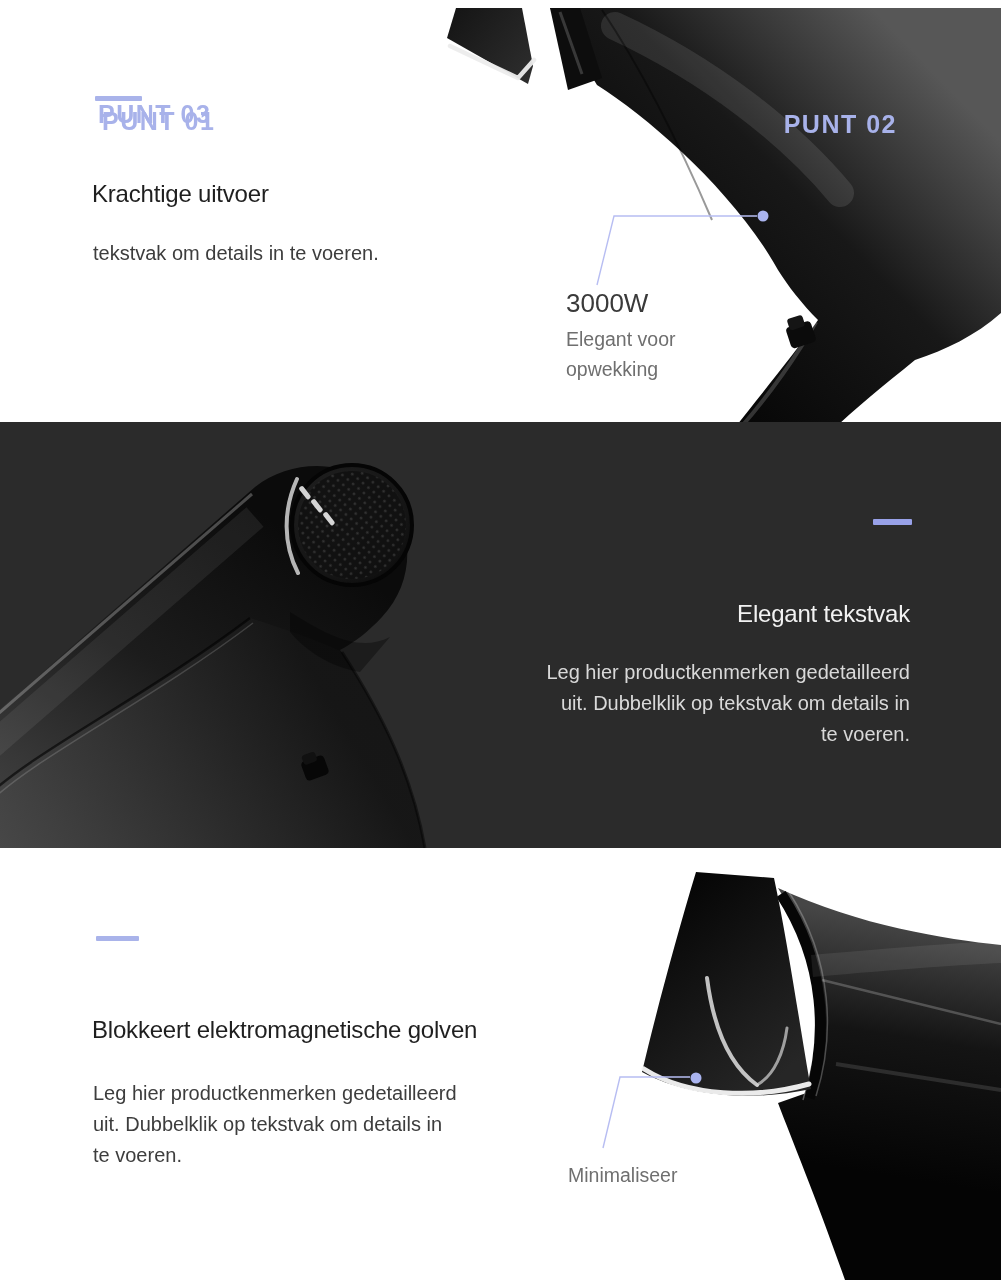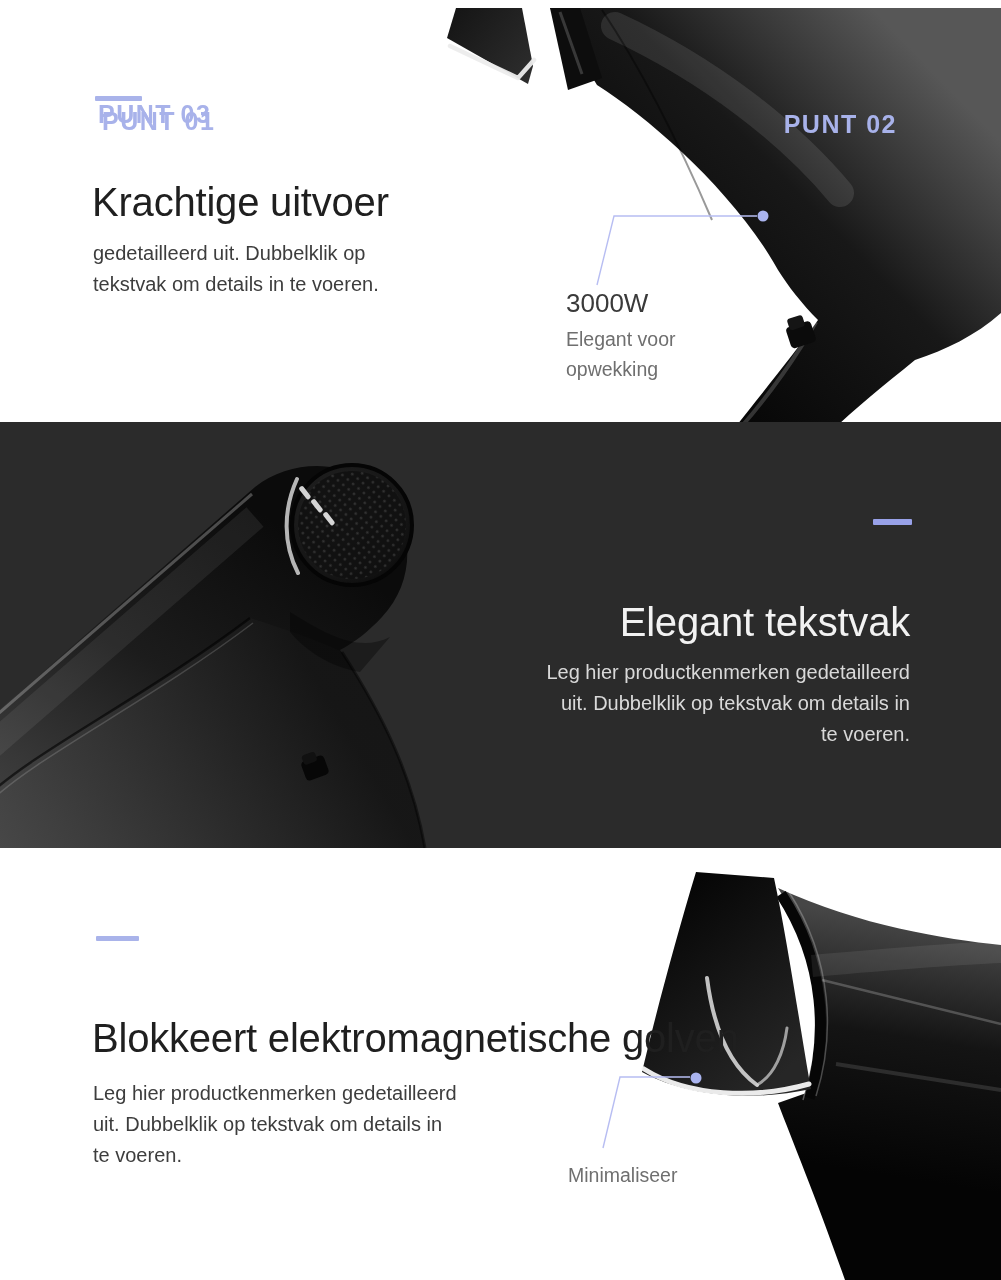--- a/index.html
+++ b/index.html
@@ -21,21 +21,21 @@
   .s2 .accent-bar{left:873px;top:97px;width:39px;height:6px;background:var(--accent-bar-dark,#98a1e8);}
   .s3 .accent-bar{left:96px;top:88px;width:43px;height:5px;}
   .punt-label{
     position:absolute;font-size:25px;font-weight:bold;letter-spacing:1.5px;
     color:var(--accent-text,#a8b2ea);white-space:nowrap;
   }
   .s1 .punt-label{left:102px;top:99px;}
   .s2 .punt-label{right:104px;top:110px;text-align:right;}
   .s3 .punt-label{left:98px;top:100px;}
   .sec-title{
-    position:absolute;margin:0;font-size:40px;font-weight:400;white-space:nowrap;
+    position:absolute;margin:0;font-size:24px;font-weight:400;white-space:nowrap;
     color:var(--title-dark,#1f1f1f);letter-spacing:-0.2px;
   }
   .s1 .sec-title{left:92px;top:172px;}
   .s2 .sec-title{right:91px;top:600px;color:var(--title-light,#f2f2f2);}
   .s3 .sec-title{left:92px;top:1016px;}
   .s2 .sec-title,.s2 .punt-label,.s2 .body-text{transform:translateY(-422px);}
   .body-text{
     position:absolute;font-size:20px;line-height:31px;white-space:nowrap;
     color:var(--body-dark,#3d3d3d);
   }
@@ -101,21 +101,20 @@
       <path d="M 50,38 L 118,70 L 134,52" stroke="#ececec" stroke-width="4.5" fill="none" stroke-linecap="round" stroke-linejoin="round" opacity="0.95"></path>
 
       <polyline points="197,277 214,208 357,208" fill="none" stroke="var(--accent-line,#b7bdf2)" stroke-width="1.4"></polyline>
       <circle cx="363" cy="208" r="5.5" fill="var(--accent-dot,#aab4ef)"></circle>
     </svg>
 
     <div class="accent-bar"></div>
     <div class="punt-label">PUNT 01</div>
     <h1 class="sec-title">Krachtige uitvoer</h1>
     <div class="body-text">
-      <span class="line">gedetailleerd uit. Dubbelklik op</span>
       <span class="line">tekstvak om details in te voeren.</span>
     </div>
     <div class="callout-value">3000W</div>
     <div class="callout-caption">
       <span class="line">Elegant voor</span>
       <span class="line">opwekking</span>
     </div>
   </section>
 
   <section class="s2">

